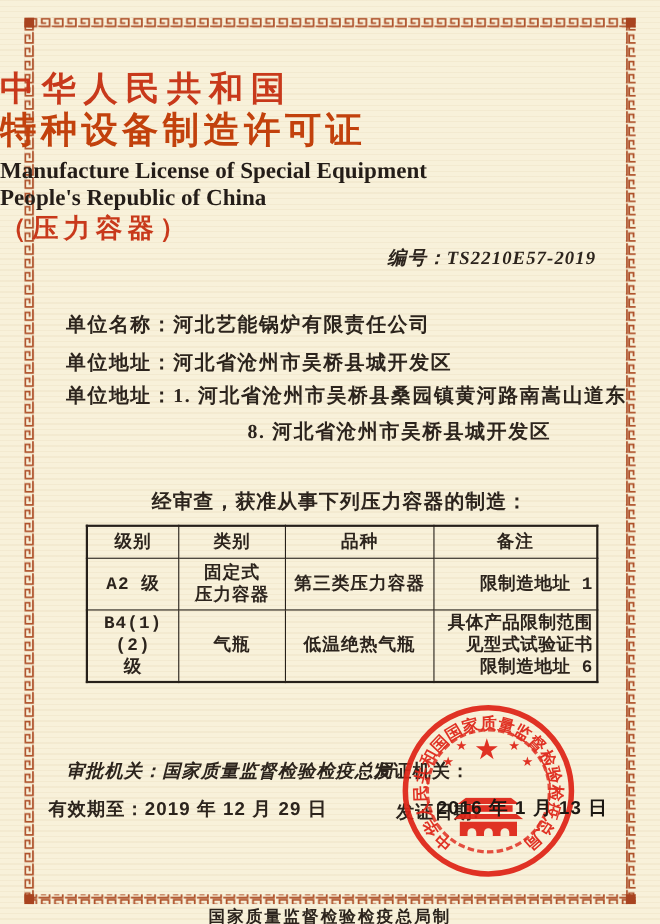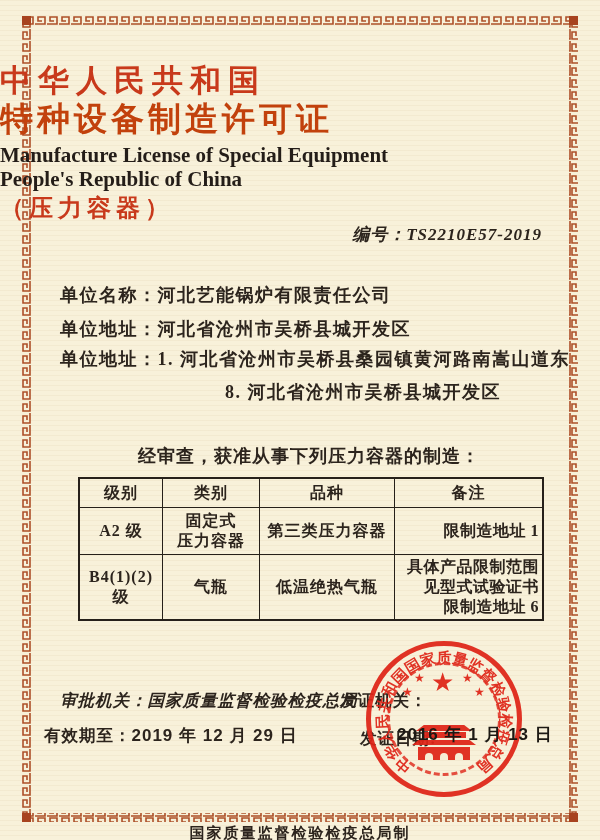--- a/index.html
+++ b/index.html
@@ -27,21 +27,21 @@
   
   .info-line{position:absolute;left:60px;font-size:18px;font-weight:700;letter-spacing:1.5px;white-space:nowrap;}
   .info-1{top:283px;} .info-2{top:317px;} .info-3{top:347px;}
   .info-4{top:380px;left:225px;}
   
   .approve-note{position:absolute;left:110px;top:444px;font-size:18px;font-weight:700;letter-spacing:1px;margin-left:28px;}
   
   .lic-table{position:absolute;left:78px;top:477px;width:455px;
     display:table;table-layout:fixed;border-collapse:collapse;
     border:2.5px solid #26201a;}
-  .tr{display:table-row;}
+  .tr{display:table-row;font-family:Liberation Mono, monospace;}
   .td{display:table-cell;border:1.5px solid #26201a;vertical-align:middle;
     text-align:center;font-size:16px;font-weight:700;letter-spacing:1px;
     padding:2px 3px;white-space:pre-line;line-height:20px;}
   .tr.head .td{height:24px;font-size:16px;}
   .tr.r1 .td{height:42px;}
   .tr.r2 .td{height:58px;}
   .c1{width:76px;} .c2{width:90px;} .c3{width:128px;text-align:center;} .c4{width:141px;}
   .td.remark{text-align:right;padding-left:8px;letter-spacing:0.5px;}
   
   .f-label{font-size:16.5px;font-weight:700;letter-spacing:1px;white-space:nowrap;}

